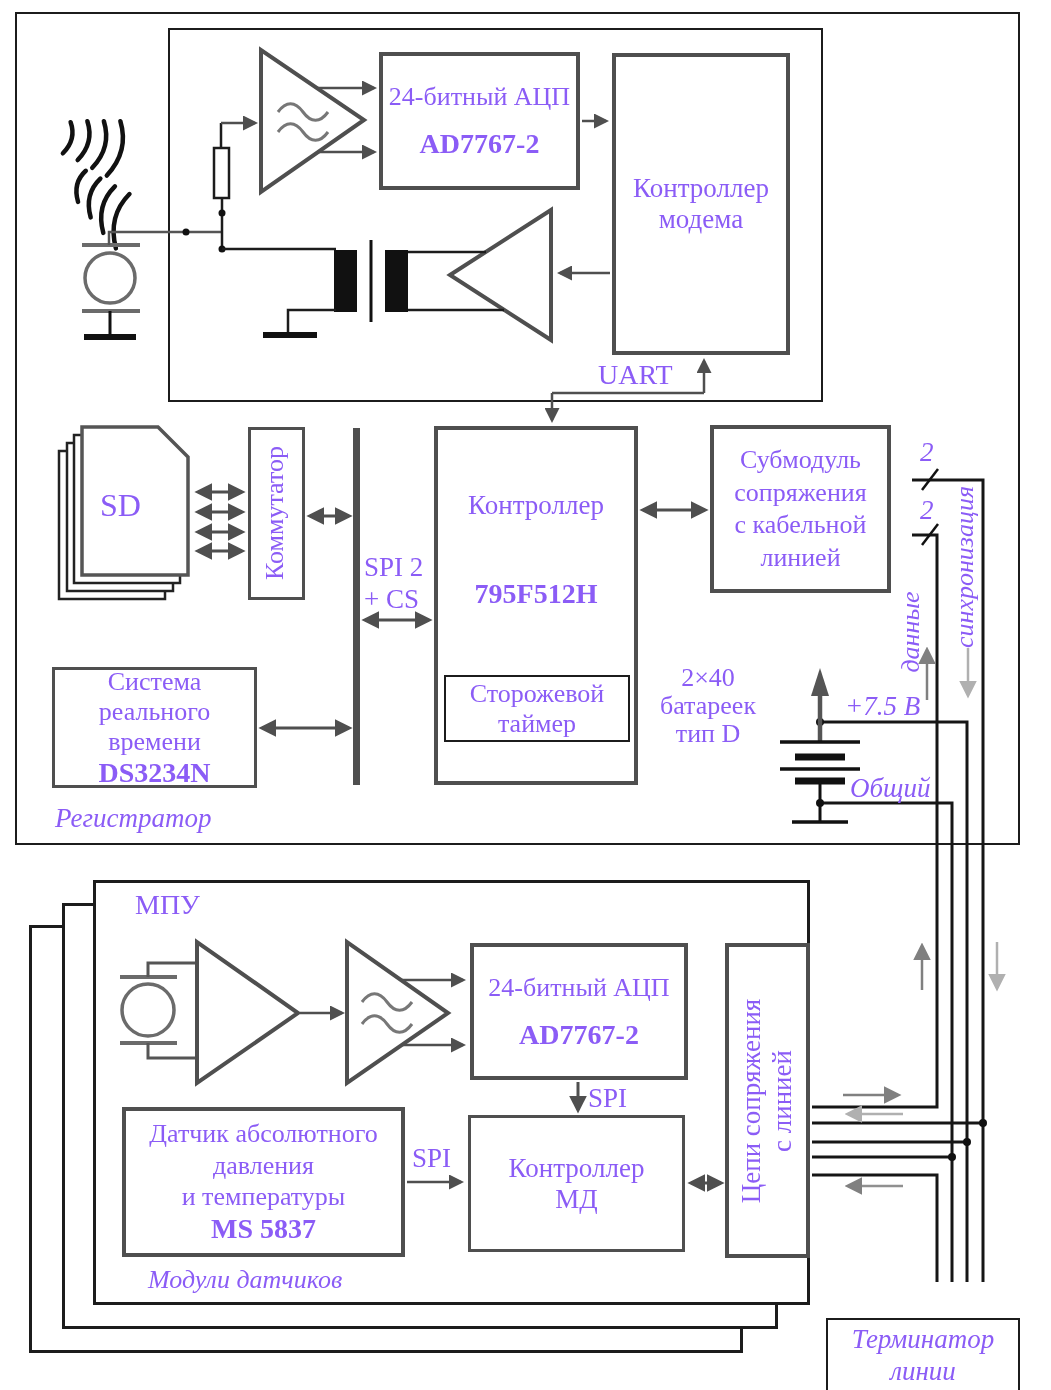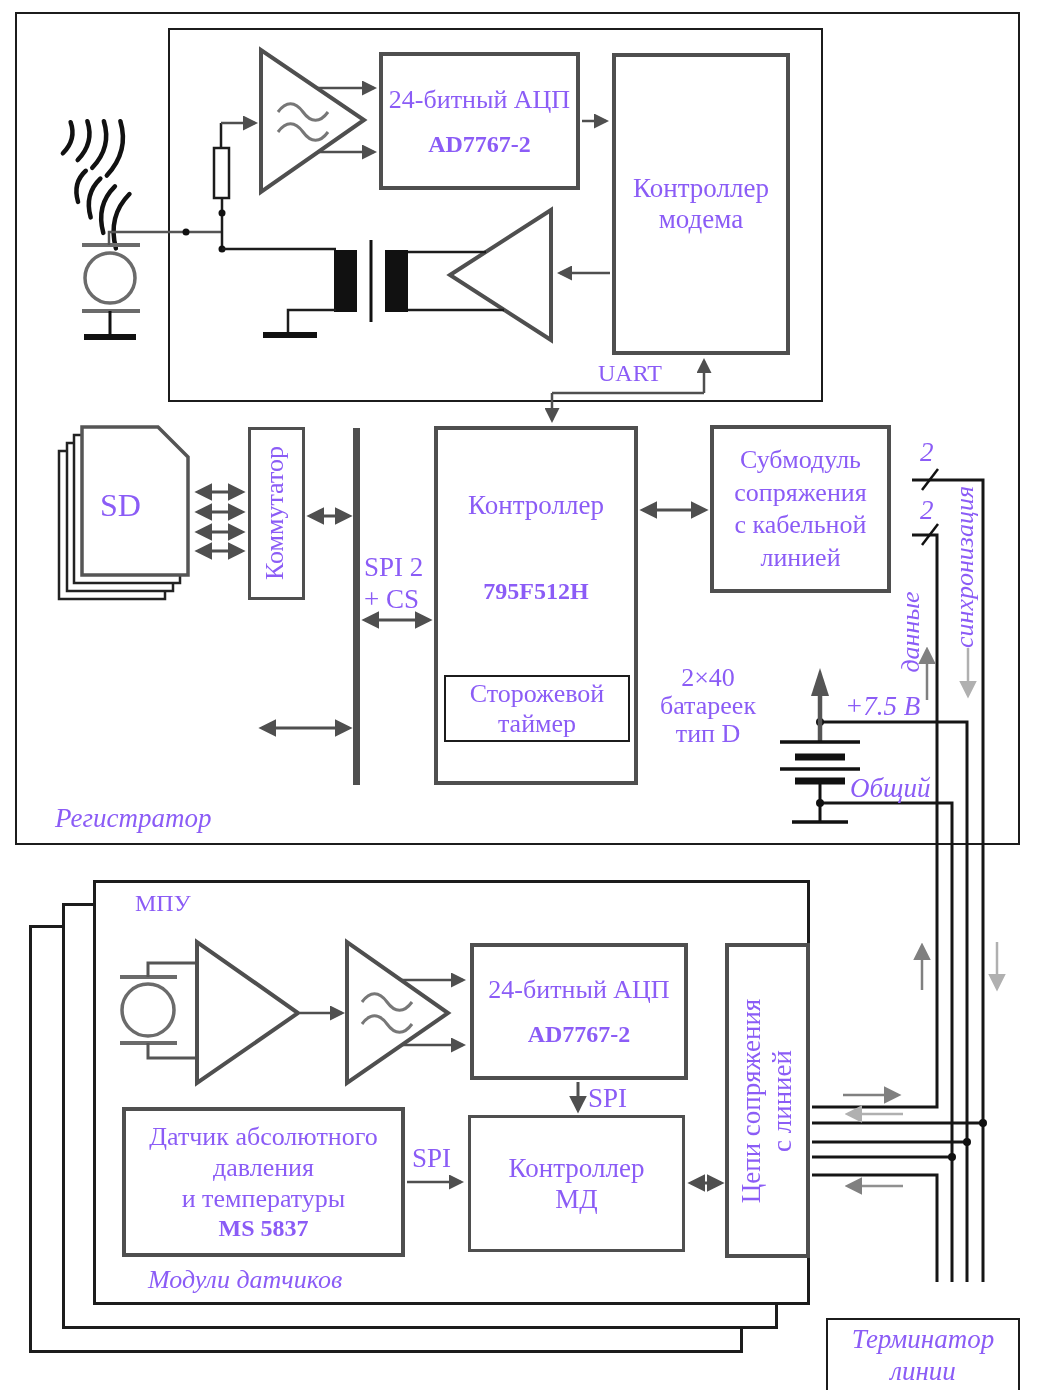--- a/index.html
+++ b/index.html
@@ -8,21 +8,21 @@
   .abs{position:absolute;}
   .box{position:absolute;background:#fff;box-sizing:border-box;display:flex;flex-direction:column;
        align-items:center;justify-content:center;text-align:center;}
   .bd-gray{border:4px solid #4f4f4f;}
   .bd-gray3{border:3px solid #4f4f4f;}
   .bd-black{border:2px solid #1c1c1c;}
   .bd-black25{border:3px solid #1c1c1c;}
   .lbl{position:absolute;white-space:nowrap;font-size:26px;line-height:1.1;}
   .it{font-style:italic;}
   .b{font-weight:bold;}
-  .t26{font-size:26px;} .t27{font-size:27px;} .t28{font-size:24px;} .t32{font-size:32px;text-align:right;}
+  .t26{font-size:26px;} .t27{font-size:27px;} .t28{font-size:28px;} .t32{font-size:32px;text-align:right;}
   .rot{transform:rotate(-90deg);text-align:center;}
   svg{position:absolute;left:0;top:0;pointer-events:none;}
 </style>
 </head>
 <body>
 
 <div id="stage">
 
   <div class="box bd-black" style="left:15px;top:12px;width:1005px;height:833px;"></div>
   <div class="box bd-black" style="left:168px;top:28px;width:655px;height:374px;"></div>
@@ -45,20 +45,25 @@
 
   <div class="box bd-gray" style="left:434px;top:426px;width:204px;height:359px;">
     <span class="abs t27" style="left:0;right:0;top:60px;">Контроллер</span>
     <span class="abs t28 b" style="left:0;right:0;top:148px;">795F512H</span>
     <div class="box bd-black" style="left:6px;top:245px;width:186px;height:67px;">
       <span class="t26">Сторожевой</span>
       <span class="t26">таймер</span>
     </div>
   </div>
 
+  <div class="box bd-gray3" style="left:52px;top:667px;width:205px;height:121px;">
+    <span class="t26">Система реального</span>
+    <span class="t26">времени</span>
+    <span class="t28 b">DS3234N</span>
+  </div>
 
   <div class="box bd-gray" style="left:710px;top:425px;width:181px;height:168px;line-height:1.25;">
     <span class="t26">Субмодуль</span>
     <span class="t26">сопряжения</span>
     <span class="t26">с кабельной</span>
     <span class="t26">линией</span>
   </div>
 
   <div class="box bd-gray" style="left:470px;top:943px;width:218px;height:137px;gap:16px;">
     <span class="t26">24-битный АЦП</span>

